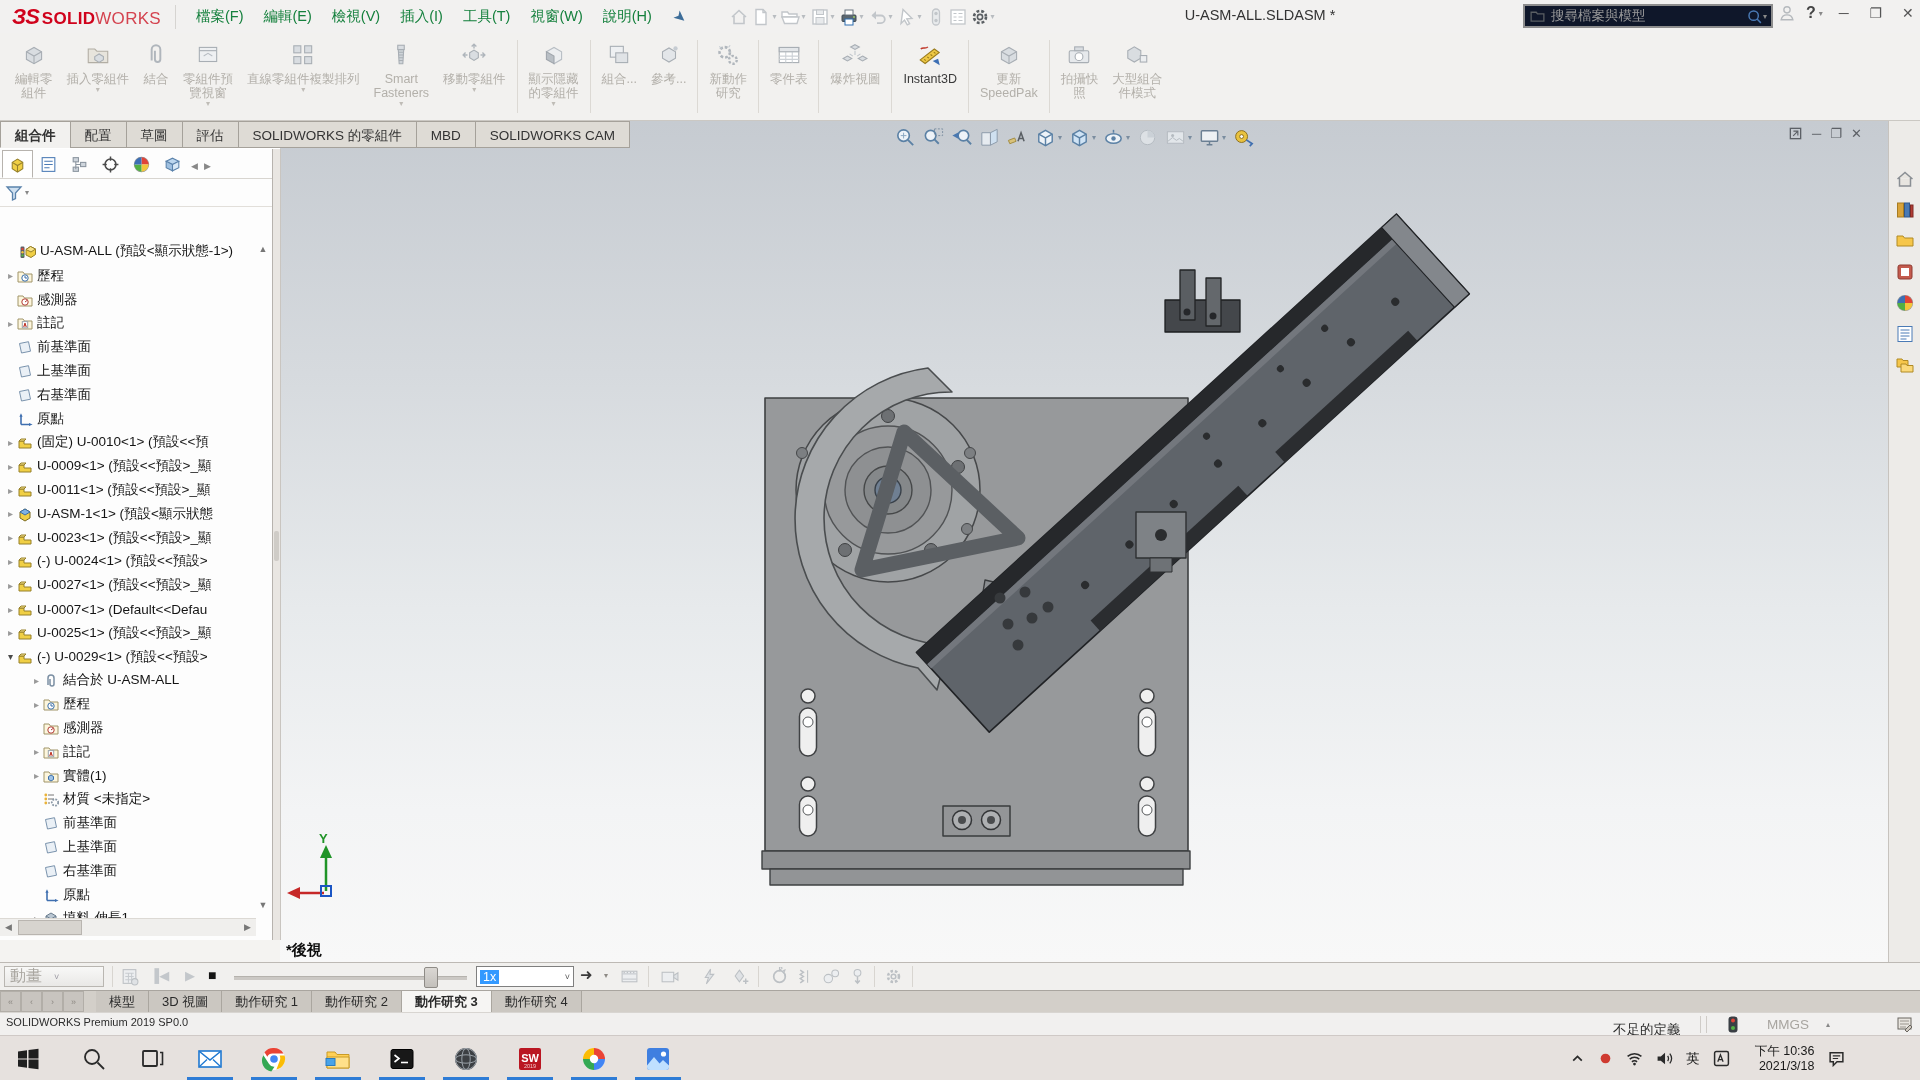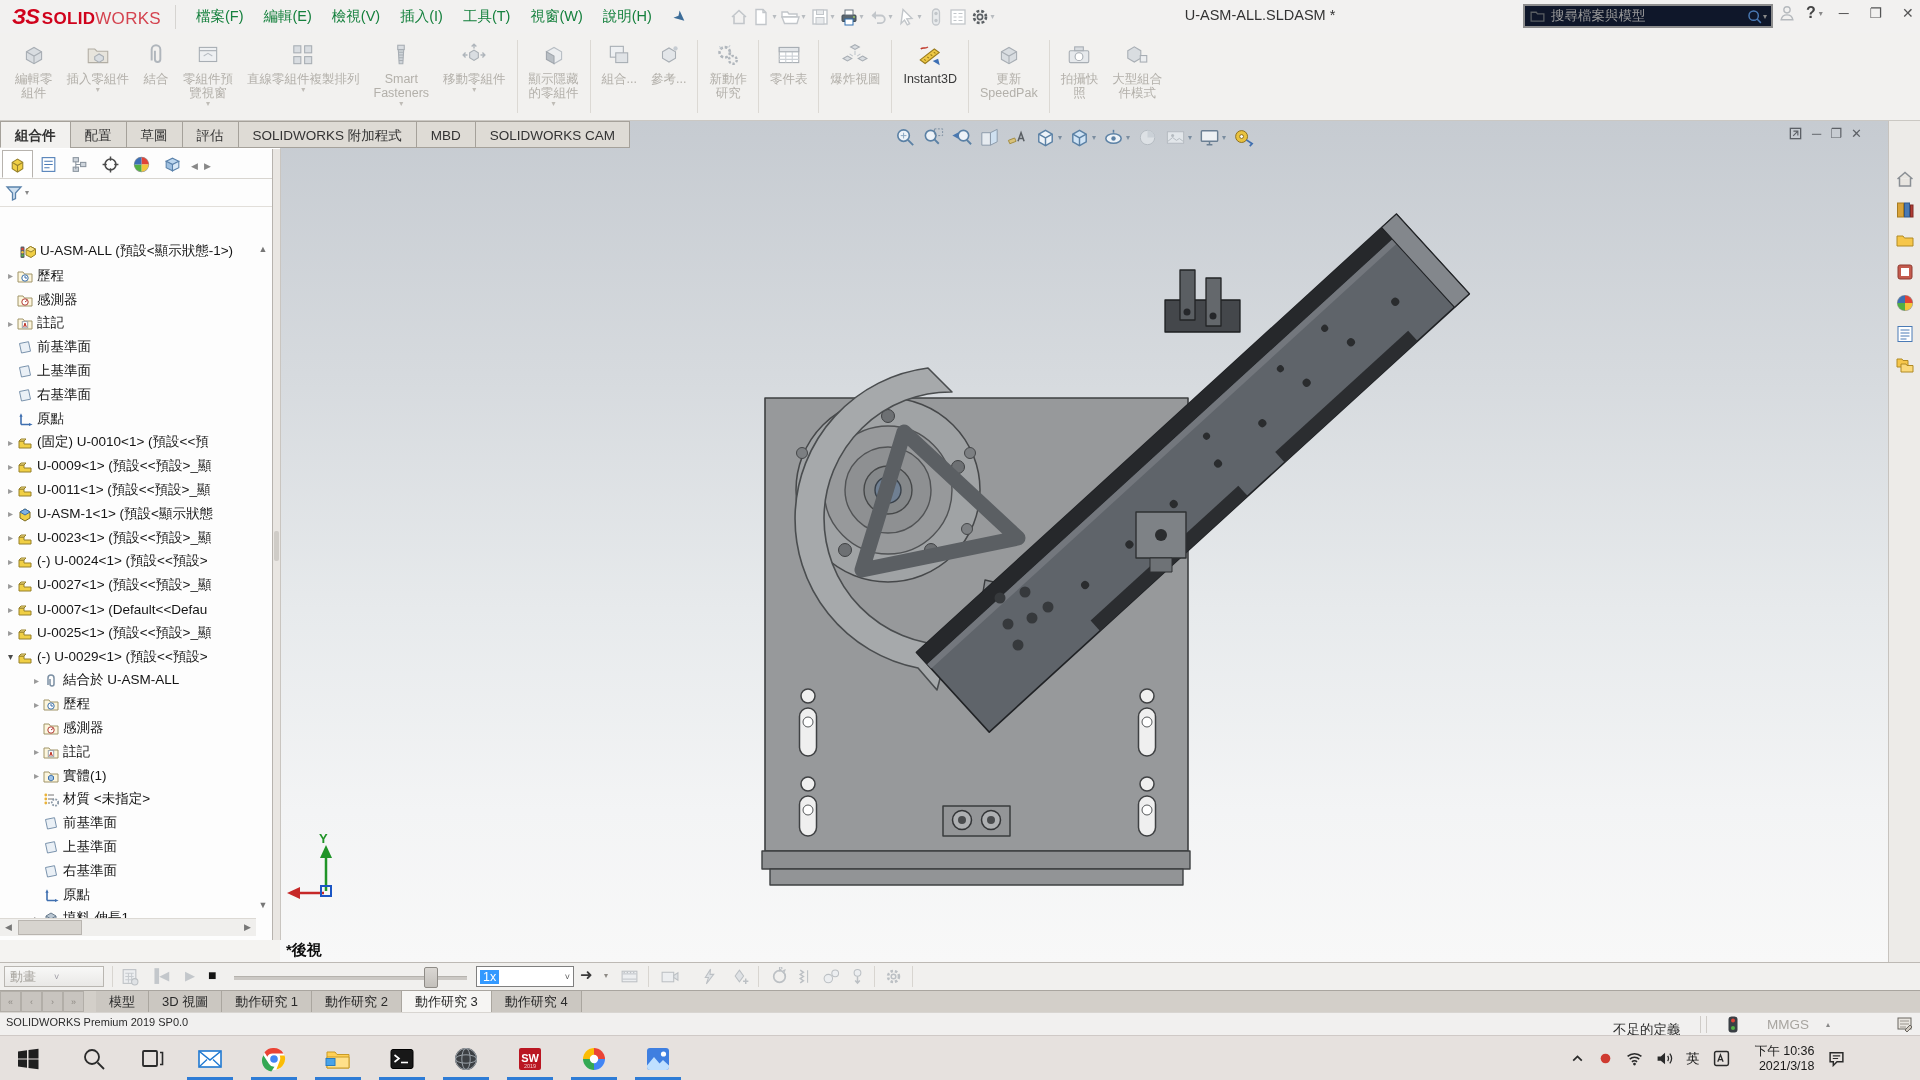--- a/index.html
+++ b/index.html
@@ -69,33 +69,33 @@
   .hs-btn{width:17px;height:15px;text-align:center;font-size:9px;color:#777;line-height:15px}
   .hs-thumb{width:62px;height:13px;background:#d7d4cf;border:1px solid #b9b5b0;margin-left:1px}
   #splitter{left:273px;top:149px;width:7px;height:791px;background:#e9e6e2;border-right:1px solid #c9c5c0;z-index:4}
   #splitter .grip{position:absolute;left:1px;top:382px;width:5px;height:30px;background:#cfccc7;border-radius:2px}
   #panel-filler{left:0;top:940px;width:280px;height:22px;background:#f4f3f1;z-index:3}
   
   #taskpane{left:1888px;top:121px;width:32px;height:841px;background:#edebe8;border-left:1px solid #c7c3be;box-sizing:border-box;display:flex;flex-direction:column;align-items:center;padding-top:48px;gap:11px}
   
   #motionbar{left:0;top:962px;width:1920px;height:28px;background:#f1f0ee;border-top:1px solid #bdb9b4;z-index:5}
   #study-type{left:4px;top:3px;width:100px;height:21px;background:linear-gradient(#f8f8f7,#e9e8e6);border:1px solid #b9b6b1;display:flex;align-items:center;box-sizing:border-box;padding:0 5px}
-  #study-type span{flex:1;color:#a9a6a0;font-size:13px}
+  #study-type span{flex:1;color:#a9a6a0;font-size:16px}
   #study-type .dd{color:#9a97a0;font-size:9px}
   .m-ico{position:absolute;top:4px}
   #m-track{left:234px;top:13px;width:233px;height:3px;background:#cbc8c4;border-top:1px solid #b5b2ad}
   #m-thumb{left:424px;top:4px;width:12px;height:19px;background:linear-gradient(#dad7d3,#c3c0bb);border:1px solid #8e8b86;border-radius:2px}
   #speedbox{left:476px;top:3px;width:98px;height:21px;background:#fff;border:1px solid #7f7f7f;display:flex;align-items:center;box-sizing:border-box;padding:0 3px}
   #speedbox .val{background:#3399ff;color:#fff;font-size:12.5px;padding:0 3px}
   #speedbox .dd{margin-left:auto;color:#555;font-size:9px}
   .m-sep{position:absolute;top:3px;width:1px;height:21px;background:#d8d5d0}
   #motiontabs{left:0;top:990px;width:1920px;height:22px;background:#d3cfc9;border-top:1px solid #a9a59f;display:flex;z-index:5}
   .mnav{width:21px;height:21px;border:1px solid #b2aea8;background:#c8c4bf;color:#8d8983;font-size:9px;text-align:center;line-height:20px;box-sizing:border-box}
   .mtab{height:21px;line-height:21px;padding:0 13px;font-size:13px;color:#2a2a2a;background:#cbc7c1;border-right:1px solid #aaa69f;white-space:nowrap}
-  .mtab.active{background:#f6f5f3;font-weight:normal;border-right:1px solid #aaa69f}
+  .mtab.active{background:#f6f5f3;font-weight:bold;border-right:1px solid #aaa69f}
   .mtab-gap{width:12px}
   
   #statusbar{left:0;top:1012px;width:1920px;height:23px;background:#f1f0ef;border-top:1px solid #d8d5d1;z-index:5}
   #status-left{position:absolute;left:6px;top:3px;font-size:11px;color:#2c2c2c;font-family:"Liberation Sans",sans-serif}
   #status-def{position:absolute;left:1613px;top:8px;font-size:13.5px;color:#2c2c2c}
   .st-sep{position:absolute;top:3px;width:1px;height:17px;background:#cfccc8}
   #status-units{position:absolute;left:1767px;top:4px;font-size:13.5px;color:#a8a5a0}
   #units-dd{position:absolute;left:1826px;top:7px;font-size:8px;color:#888}
   
   #taskbar{left:0;top:1035px;width:1920px;height:45px;background:#e6e1de;border-top:1px solid #cfc9c6;z-index:10}
@@ -923,21 +923,21 @@
       <rect x="321" y="886" width="10" height="10" fill="none" stroke="#1a55c4" stroke-width="2"></rect>
     </g>
   </svg>
 </div>
 
 <div id="tabrow" class="abs">
     <div class="doc-tab active">組合件</div>
     <div class="doc-tab">配置</div>
     <div class="doc-tab">草圖</div>
     <div class="doc-tab">評估</div>
-    <div class="doc-tab">SOLIDWORKS 附加程式</div>
+    <div class="doc-tab">SOLIDWORKS 的零組件</div>
     <div class="doc-tab">MBD</div>
     <div class="doc-tab">SOLIDWORKS CAM</div>
   </div>
 
 <div id="headsup" class="abs">
     <span class="hu">
       <svg class="ic" width="23" height="23">
         <use href="#h-zoom"></use>
       </svg>
     </span>

